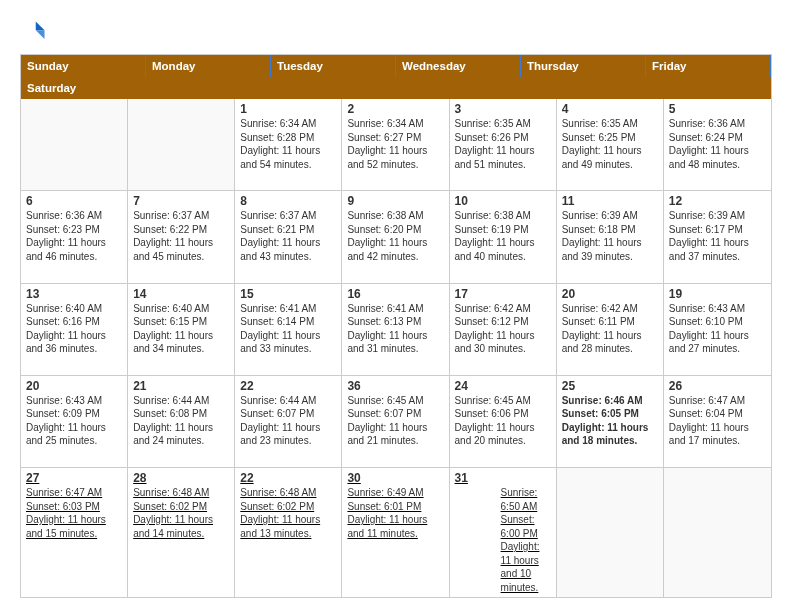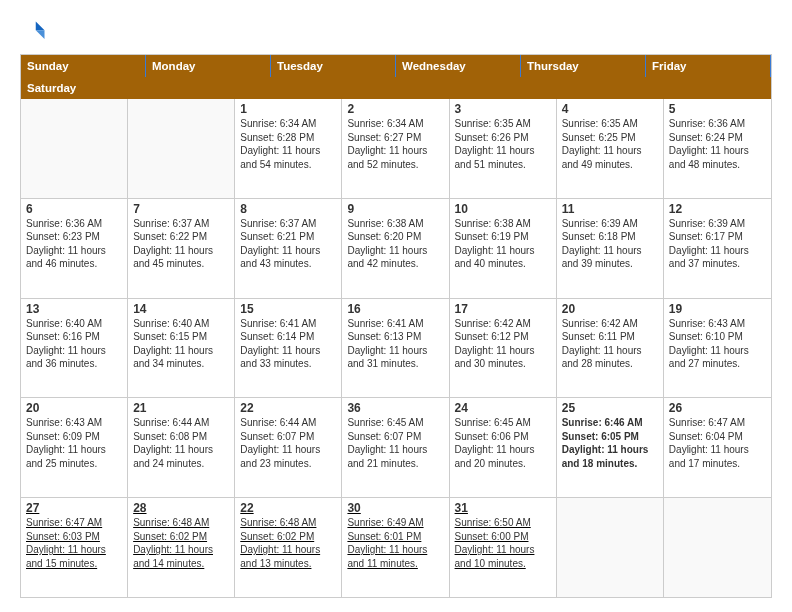--- a/index.html
+++ b/index.html
@@ -325,21 +325,21 @@
 Daylight: 11 hours and 13 minutes.</div>
           </div>
           <div class="cal-cell">
             <span class="day-num">30</span>
             <div class="cell-text" style="white-space: pre-line;">Sunrise: 6:49 AM
 Sunset: 6:01 PM
 Daylight: 11 hours and 11 minutes.</div>
           </div>
           <div class="cal-cell">
             <span class="day-num">31</span>
-            <div class="cell-text" style="white-space: pre-line;">Sunrise: 6:50 AM
+            <div class="cell-text" style="white-space: pre-line; margin-left: 46px;">Sunrise: 6:50 AM
 Sunset: 6:00 PM
 Daylight: 11 hours and 10 minutes.</div>
           </div>
           <div class="cal-cell empty"></div>
           <div class="cal-cell empty"></div>
         </div>
       </div>
   </div>
 </div>
 

